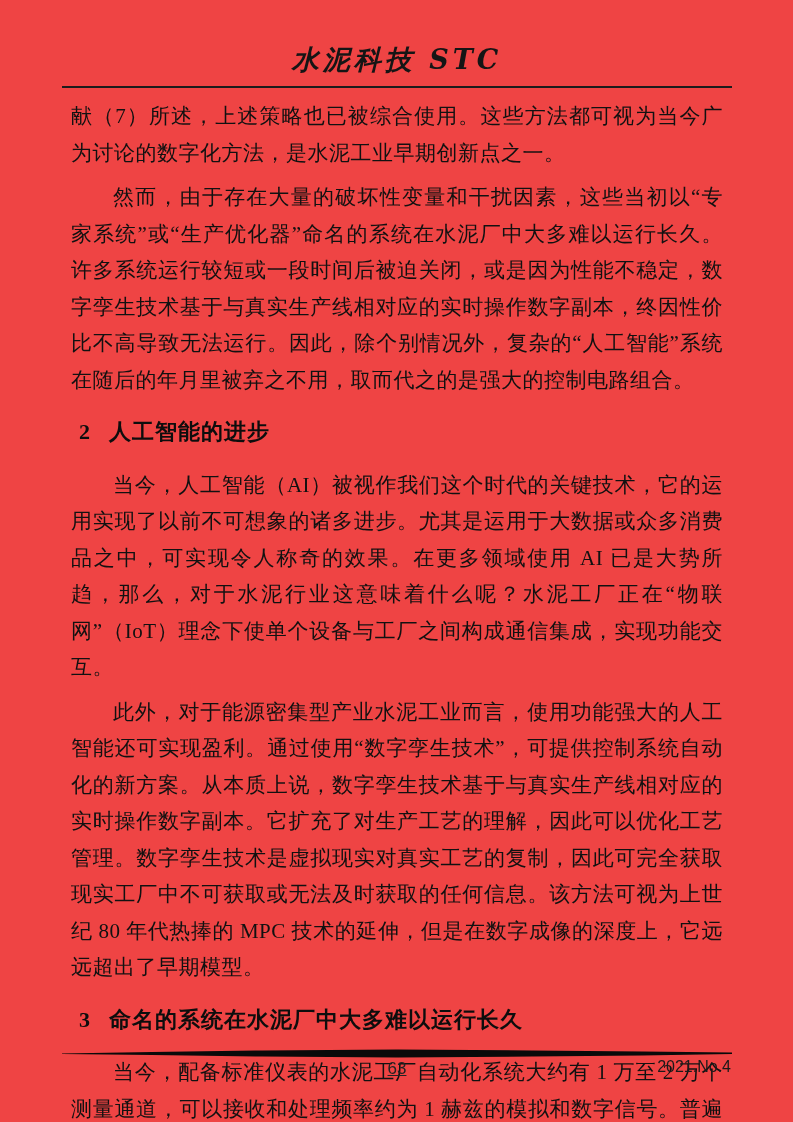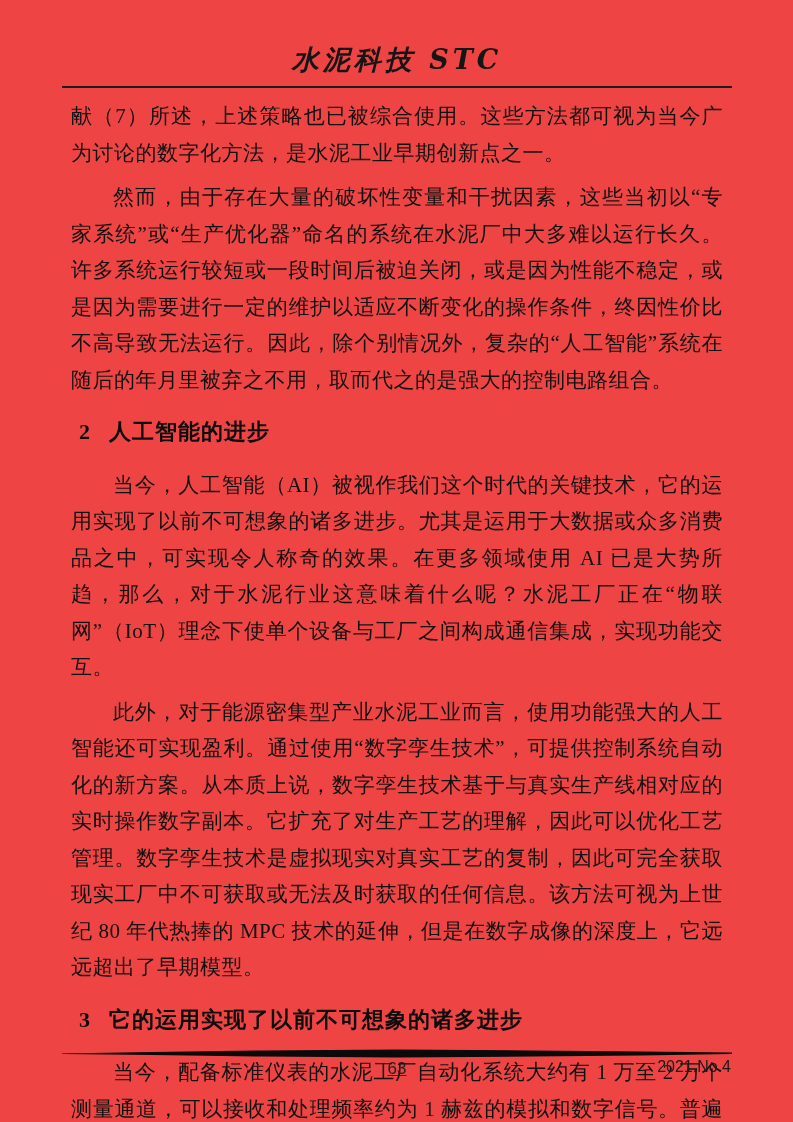--- a/index.html
+++ b/index.html
@@ -107,25 +107,25 @@
 <div class="page">
 
   <div class="header">
     <span class="journal-title">水泥科技 STC</span>
   </div>
 
   <div class="header-rule"></div>
 
   <main class="article-body">
       <p class="para no-indent">献（7）所述，上述策略也已被综合使用。这些方法都可视为当今广为讨论的数字化方法，是水泥工业早期创新点之一。</p>
-      <p class="para">然而，由于存在大量的破坏性变量和干扰因素，这些当初以“专家系统”或“生产优化器”命名的系统在水泥厂中大多难以运行长久。许多系统运行较短或一段时间后被迫关闭，或是因为性能不稳定，或是因为需要进行一定的维护以适应不断变化的操作条件，终因性价比不高导致无法运行。因此，除个别情况外，复杂的“人工智能”系统在随后的年月里被弃之不用，取而代之的是强大的控制电路组合。</p>
+      <p class="para">然而，由于存在大量的破坏性变量和干扰因素，这些当初以“专家系统”或“生产优化器”命名的系统在水泥厂中大多难以运行长久。许多系统运行较短或一段时间后被迫关闭，或是因为性能不稳定，数字孪生技术基于与真实生产线相对应的实时操作数字副本，终因性价比不高导致无法运行。因此，除个别情况外，复杂的“人工智能”系统在随后的年月里被弃之不用，取而代之的是强大的控制电路组合。</p>
       <h2 class="sec-heading"><span class="sec-num">2</span><span>人工智能的进步</span></h2>
       <p class="para">当今，人工智能（AI）被视作我们这个时代的关键技术，它的运用实现了以前不可想象的诸多进步。尤其是运用于大数据或众多消费品之中，可实现令人称奇的效果。在更多领域使用 AI 已是大势所趋，那么，对于水泥行业这意味着什么呢？水泥工厂正在“物联网”（IoT）理念下使单个设备与工厂之间构成通信集成，实现功能交互。</p>
       <p class="para">此外，对于能源密集型产业水泥工业而言，使用功能强大的人工智能还可实现盈利。通过使用“数字孪生技术”，可提供控制系统自动化的新方案。从本质上说，数字孪生技术基于与真实生产线相对应的实时操作数字副本。它扩充了对生产工艺的理解，因此可以优化工艺管理。数字孪生技术是虚拟现实对真实工艺的复制，因此可完全获取现实工厂中不可获取或无法及时获取的任何信息。该方法可视为上世纪 80 年代热捧的 MPC 技术的延伸，但是在数字成像的深度上，它远远超出了早期模型。</p>
-      <h2 class="sec-heading"><span class="sec-num">3</span><span>它的运用实现了以前不可想象的诸多进步</span></h2>
+      <h2 class="sec-heading"><span class="sec-num">3</span><span>命名的系统在水泥厂中大多难以运行长久</span></h2>
       <p class="para">当今，配备标准仪表的水泥工厂自动化系统大约有 1 万至 2 万个测量通道，可以接收和处理频率约为 1 赫兹的模拟和数字信号。普遍的观点是，这会生成并使用大量数据。但是，由于生产过程复杂，测量数据多样且可变，这些数据是否足以实现全自动生产，本文作者持怀疑态度。我们认为，当今推荐的测量数据，</p>
     </main>
 
   <div class="footer-bar">
     <svg width="670" height="9" viewBox="0 0 670 9" xmlns="http://www.w3.org/2000/svg">
       <polygon fill="#0a0a0a" points="0,4.5 90,3 200,1.5 335,0.5 470,1.5 580,2.5 670,3.5 670,5 580,6.5 470,7.5 335,8.5 200,7.5 90,6 0,5"></polygon>
     </svg>
   </div>
 
   <div class="page-number">63</div>

